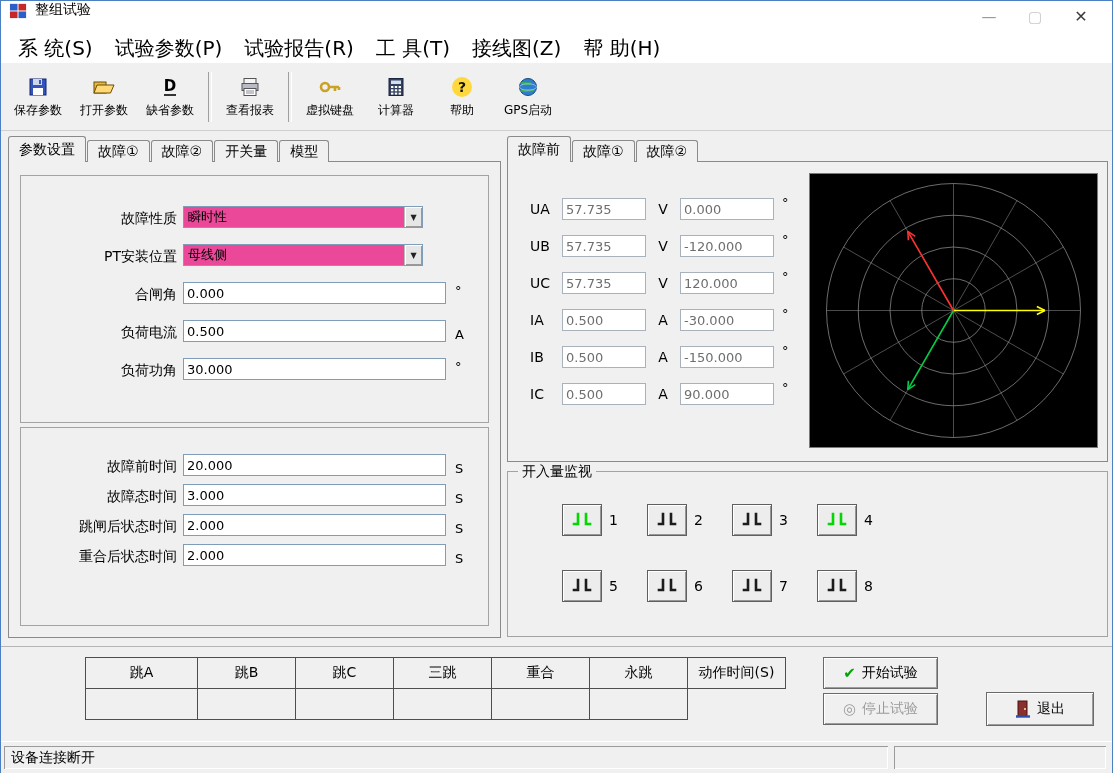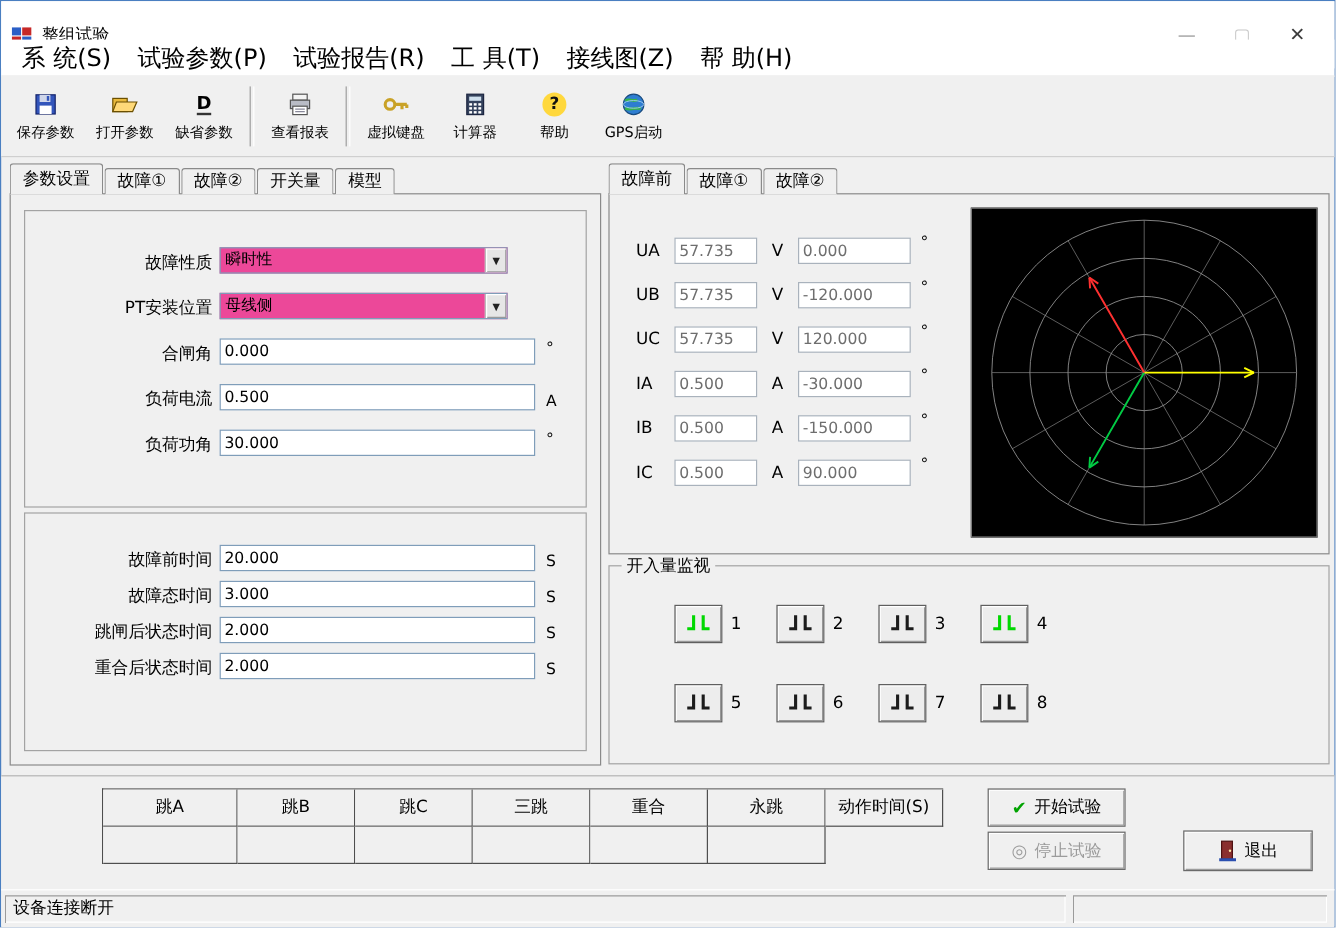--- a/index.html
+++ b/index.html
@@ -1,21 +1,21 @@
 <!DOCTYPE html>
 <html><head>
 <meta charset="utf-8">
 <style>
   html,body{margin:0;padding:0}
   body{width:1113px;height:773px;overflow:hidden;background:#f0f0f0;
        font-family:"DejaVu Sans","Liberation Sans",sans-serif;color:#000;position:relative}
   .win{position:absolute;inset:0;border:1px solid #4a7fc1;background:#f0f0f0}
 
   
-  .titlebar{position:absolute;left:0;top:0;right:0;height:32px;background:#fff;display:flex;align-items:center;padding:12px 8px}
+  .titlebar{position:absolute;left:0;top:0;right:0;height:32px;background:#fff;display:flex;align-items:flex-start;padding:0 8px}
   .app-icon{width:19px;height:19px;margin-right:7px;flex:0 0 auto}
   .tb-title{font-size:14px}
   .tb-ctrls{margin-left:auto;display:flex}
   .tb-ctrl{width:46px;text-align:center;font-size:15px;line-height:32px;cursor:default}
   .ctrl-min{color:#9a9a9a}
   .ctrl-max{color:#c9c9c9}
   .ctrl-close{color:#3c3c3c;font-size:16px}
 
   
   .menubar{position:absolute;left:0;top:32px;right:0;height:30px;background:#fff;border-bottom:1px solid #e2e2e2;display:flex;align-items:center;padding-left:6px}
@@ -52,21 +52,21 @@
   .w263{width:263px}
   .combo{width:240px;height:22px;border:1px solid #7f9db9;background:#ec4899;display:flex;box-sizing:border-box}
   .combo-text{flex:1;font-size:13px;line-height:20px;padding-left:4px}
   .combo-btn{width:17px;background:#e6e6e6;border-left:1px solid #bcbcbc;display:flex;align-items:center;justify-content:center;font-size:8px;color:#222;box-shadow:inset 1px 1px 0 #fff,inset -1px -1px 0 #9a9a9a}
   .unit{margin-left:9px;font-size:13px}
   .sup{position:relative;top:-6px}
 
   
   .vrow{position:absolute;left:22px;height:22px;display:flex;align-items:center}
   .vname{width:32px;font-size:14px}
-  .vmag{width:69px}
+  .vmag{width:84px}
   .vang{width:94px}
   .vunit{width:34px;text-align:center;font-size:14px}
   .gray{color:#6e6e6e;border-color:#a9b2bc}
   .vdeg{margin-left:8px;font-size:13px;position:relative;top:-7px}
   .phasor{position:absolute;right:9px;top:11px;width:287px;height:273px;background:#000;border:1px solid #7a7a7a}
   .phasor svg{width:100%;height:100%}
 
   
   .monitor{position:absolute;left:506px;top:470px;width:599px;height:164px;border:1px solid #a3a3a3;background:#f0f0f0;z-index:2}
   .gcaption{position:absolute;top:-9px;left:10px;background:#f0f0f0;padding:0 4px;font-size:14px}

